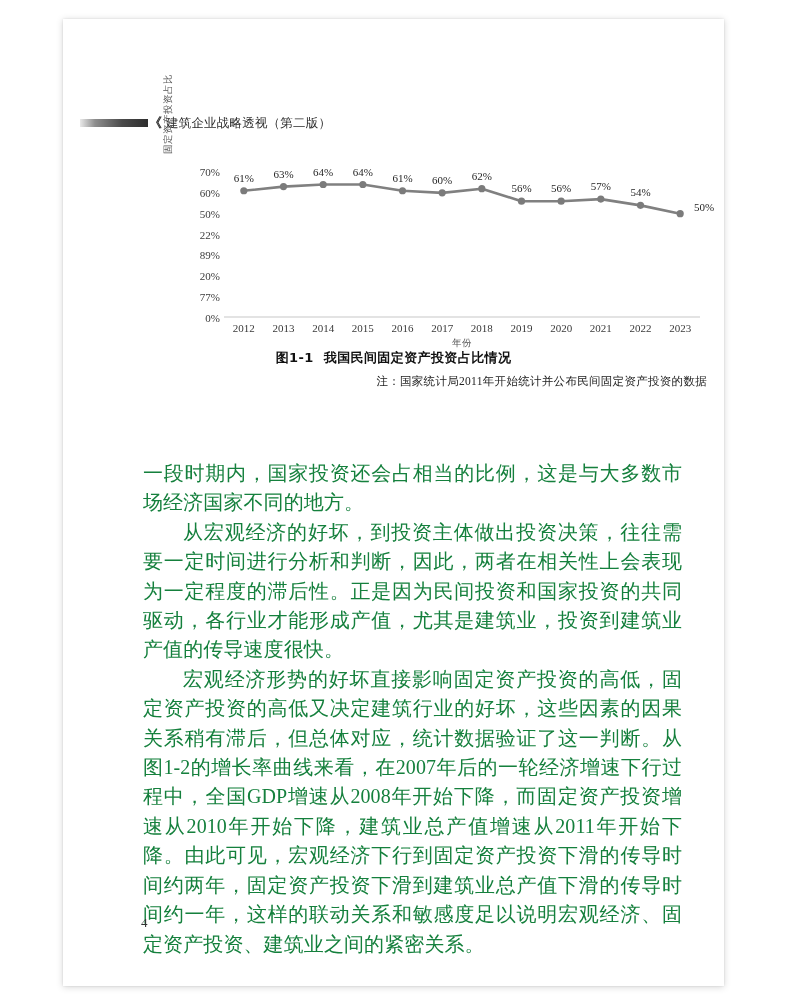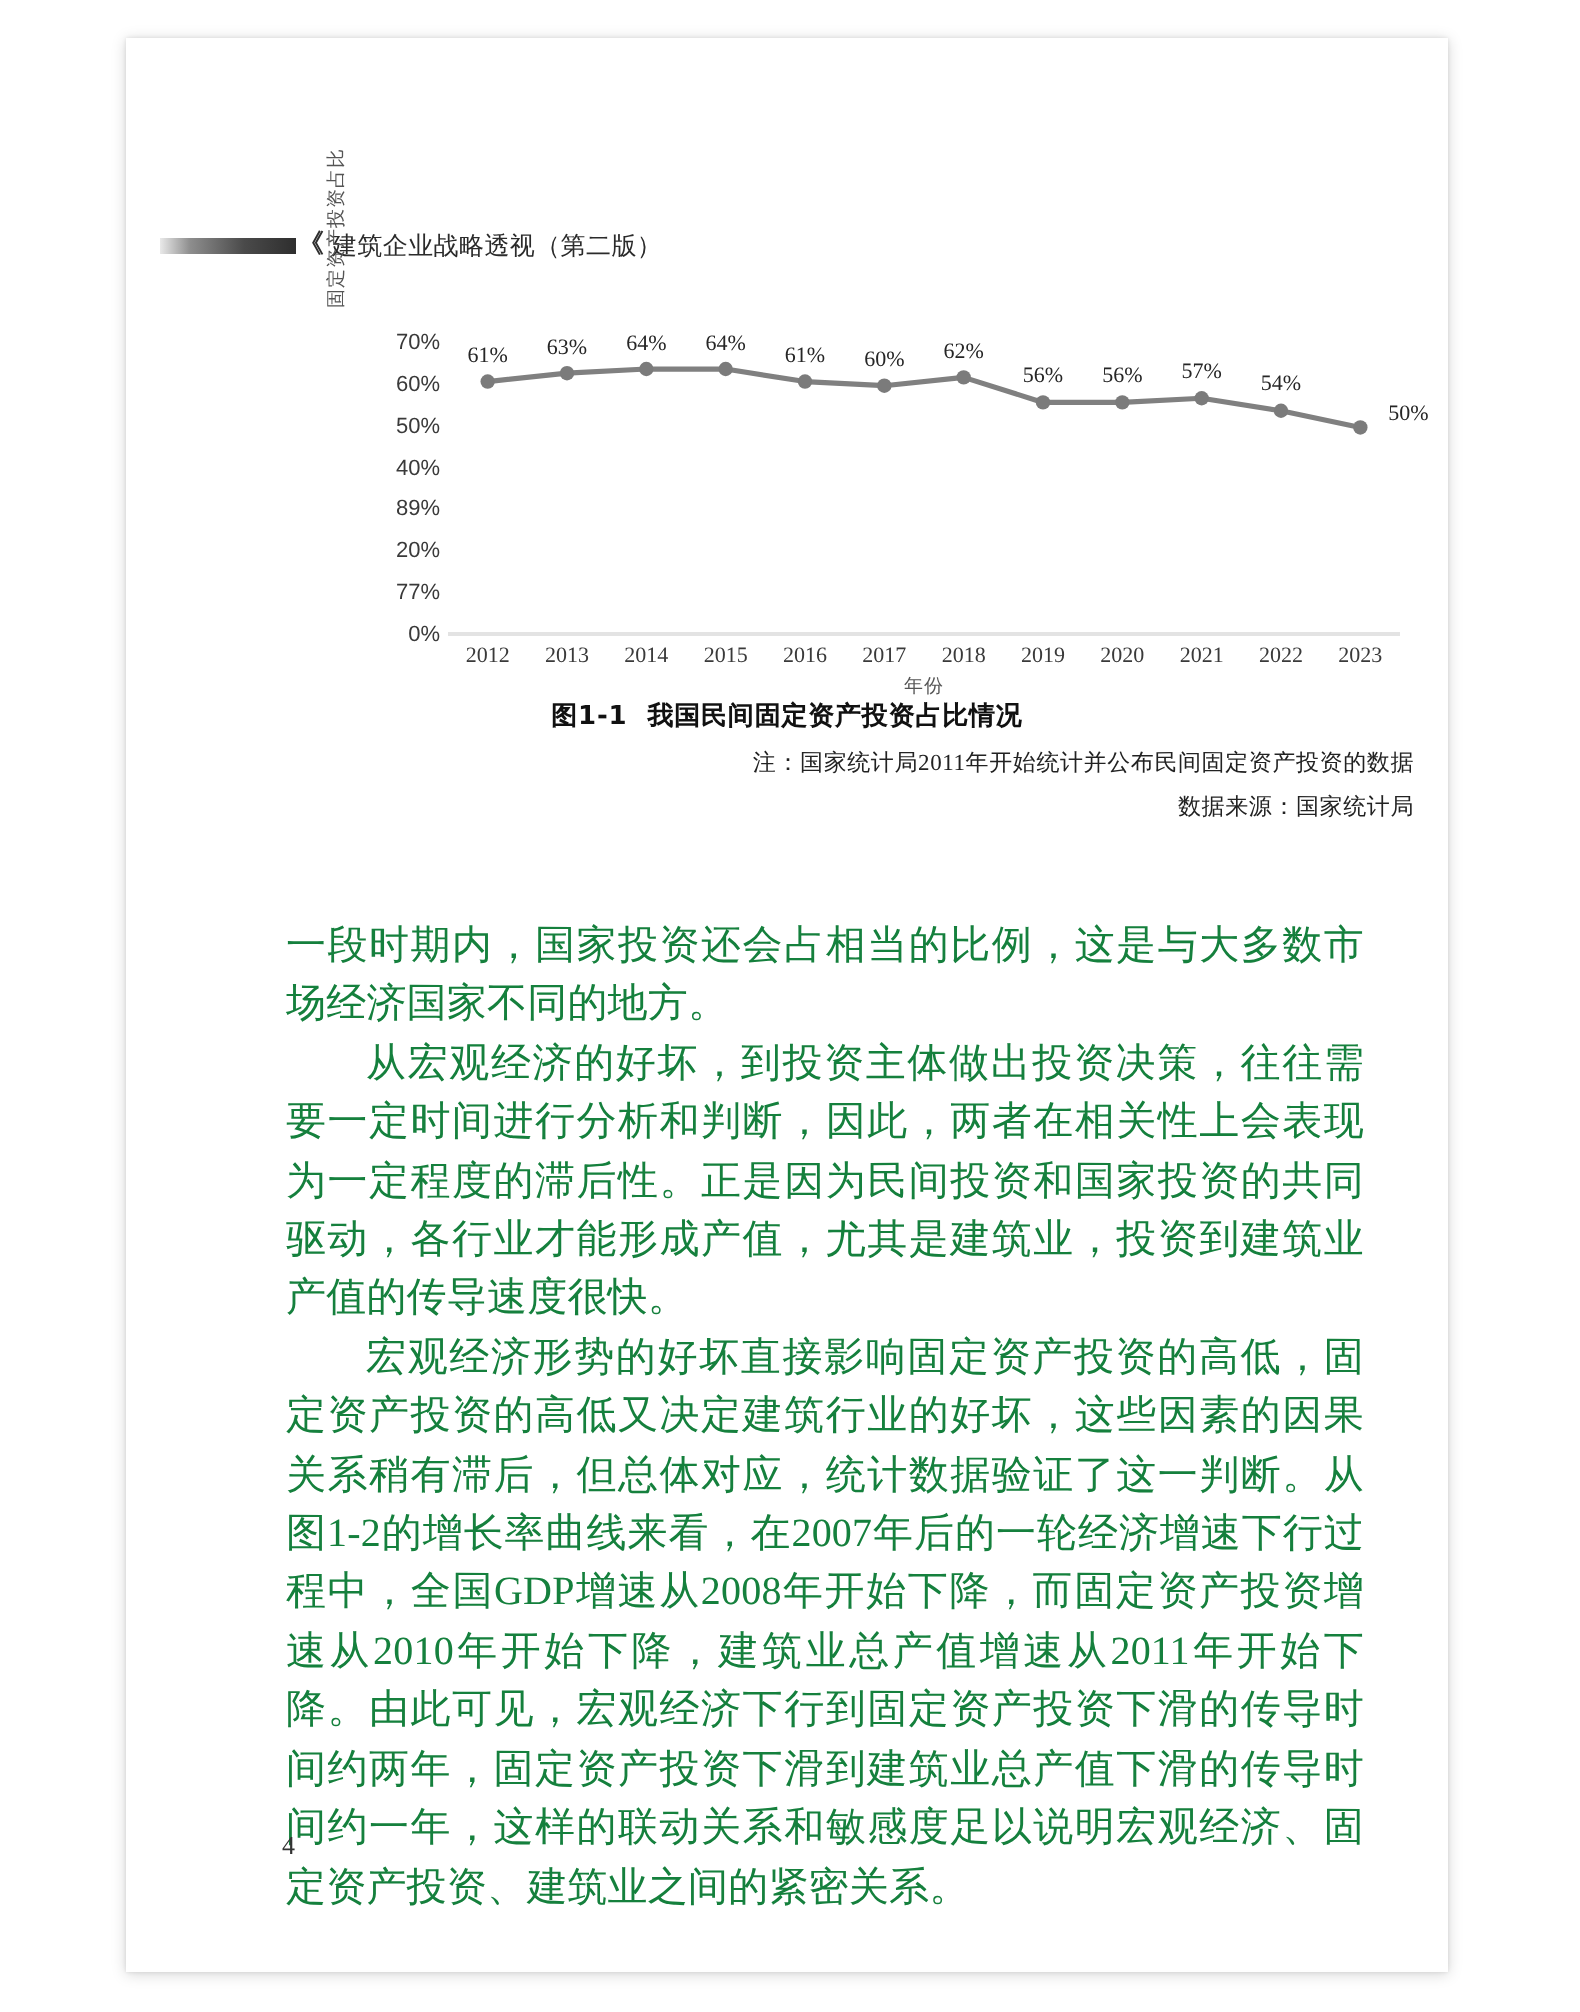--- a/index.html
+++ b/index.html
@@ -97,21 +97,21 @@
   }
   .y-tick {
     position: absolute;
     right: 0;
     width: 44px;
     text-align: right;
     font-size: 11px;
     color: #3a3a3a;
     line-height: 1;
     transform: translateY(-50%);
-    font-family: Liberation Sans, sans-serif;
+    font-family: Liberation Serif, serif;
   }
 
   #plot {
     position: absolute;
     left: 144px;
     top: 21px;
     width: 476px;
     height: 146px;
   }
   #baseline {
@@ -227,21 +227,21 @@
   </div>
 
   <div id="figure-block">
 
     <div id="chart-area">
       <div id="y-axis-title">固定资产投资占比</div>
       <div id="y-tick-col">
           <div class="y-tick" style="top: 0px;">70%</div>
           <div class="y-tick" style="top: 20.8571px;">60%</div>
           <div class="y-tick" style="top: 41.7143px;">50%</div>
-          <div class="y-tick" style="top: 62.5714px;">40%</div>
+          <div class="y-tick" style="top: 62.5714px;">22%</div>
           <div class="y-tick" style="top: 83.4286px;">89%</div>
           <div class="y-tick" style="top: 104.286px;">20%</div>
           <div class="y-tick" style="top: 125.143px;">77%</div>
           <div class="y-tick" style="top: 146px;">0%</div>
         </div>
       <div id="plot">
         <div id="baseline"></div>
         <svg id="series-svg" viewBox="0 0 476 146" preserveAspectRatio="none">
             <polyline points="19.833333333333332,18.771428571428572 59.5,14.599999999999994 99.16666666666666,12.514285714285705 138.83333333333331,12.514285714285705 178.5,18.771428571428572 218.16666666666666,20.85714285714286 257.8333333333333,16.685714285714283 297.5,29.19999999999999 337.16666666666663,29.19999999999999 376.8333333333333,27.114285714285714 416.5,33.37142857142857 456.16666666666663,41.71428571428571" fill="none" stroke="#808080" stroke-width="2.6" stroke-linejoin="round" stroke-linecap="round"></polyline>
             <circle cx="19.833333333333332" cy="18.771428571428572" r="3.6" fill="#7b7b7b"></circle>
@@ -284,21 +284,20 @@
           <div class="x-tick" style="left: 416.5px;">2022</div>
           <div class="x-tick" style="left: 456.167px;">2023</div>
         </div>
       <div id="x-axis-title">年份</div>
     </div>
 
     <div id="figure-caption">
       <span class="cap-num">图1-1</span><span>我国民间固定资产投资占比情况</span>
     </div>
     <div class="fig-note">注：国家统计局2011年开始统计并公布民间固定资产投资的数据</div>
-    <div class="fig-note">数据来源：国家统计局</div>
   </div>
 
   <div id="body-text">
     <p class="para">一段时期内，国家投资还会占相当的比例，这是与大多数市场经济国家不同的地方。</p>
     <p class="para indent">从宏观经济的好坏，到投资主体做出投资决策，往往需要一定时间进行分析和判断，因此，两者在相关性上会表现为一定程度的滞后性。正是因为民间投资和国家投资的共同驱动，各行业才能形成产值，尤其是建筑业，投资到建筑业产值的传导速度很快。</p>
     <p class="para indent">宏观经济形势的好坏直接影响固定资产投资的高低，固定资产投资的高低又决定建筑行业的好坏，这些因素的因果关系稍有滞后，但总体对应，统计数据验证了这一判断。从图1-2的增长率曲线来看，在2007年后的一轮经济增速下行过程中，全国GDP增速从2008年开始下降，而固定资产投资增速从2010年开始下降，建筑业总产值增速从2011年开始下降。由此可见，宏观经济下行到固定资产投资下滑的传导时间约两年，固定资产投资下滑到建筑业总产值下滑的传导时间约一年，这样的联动关系和敏感度足以说明宏观经济、固定资产投资、建筑业之间的紧密关系。</p>
   </div>
 
   <div id="page-number">4</div>
 </div>

